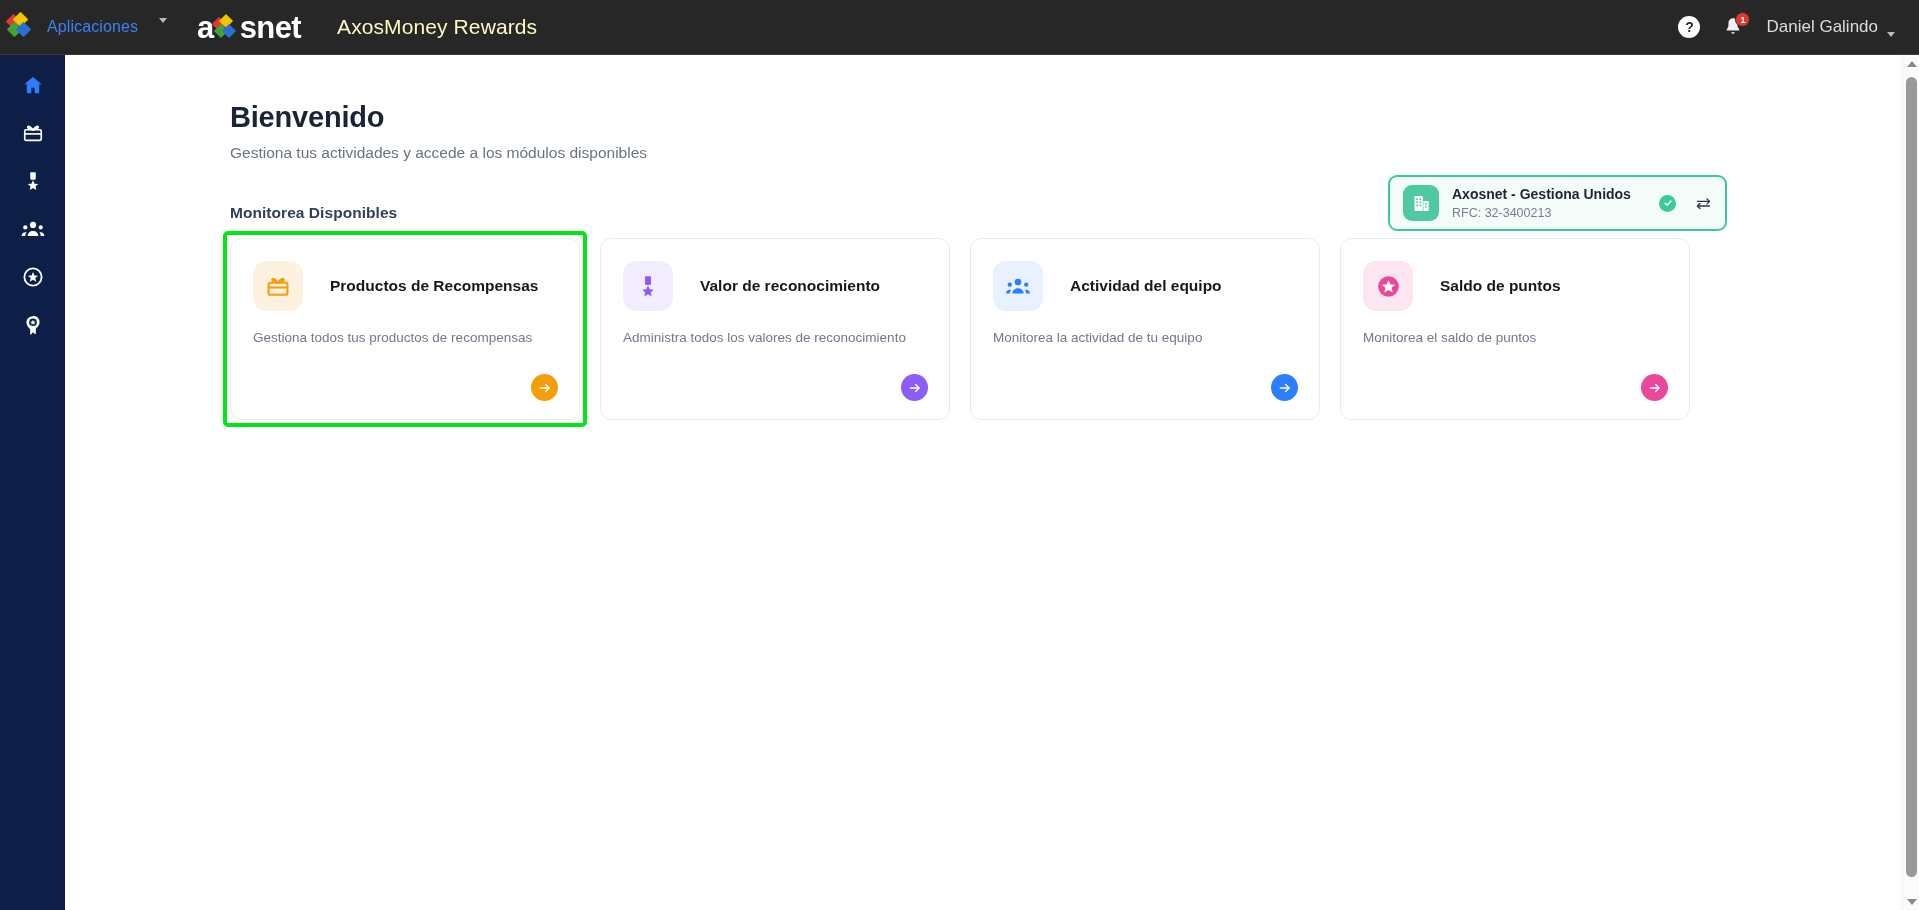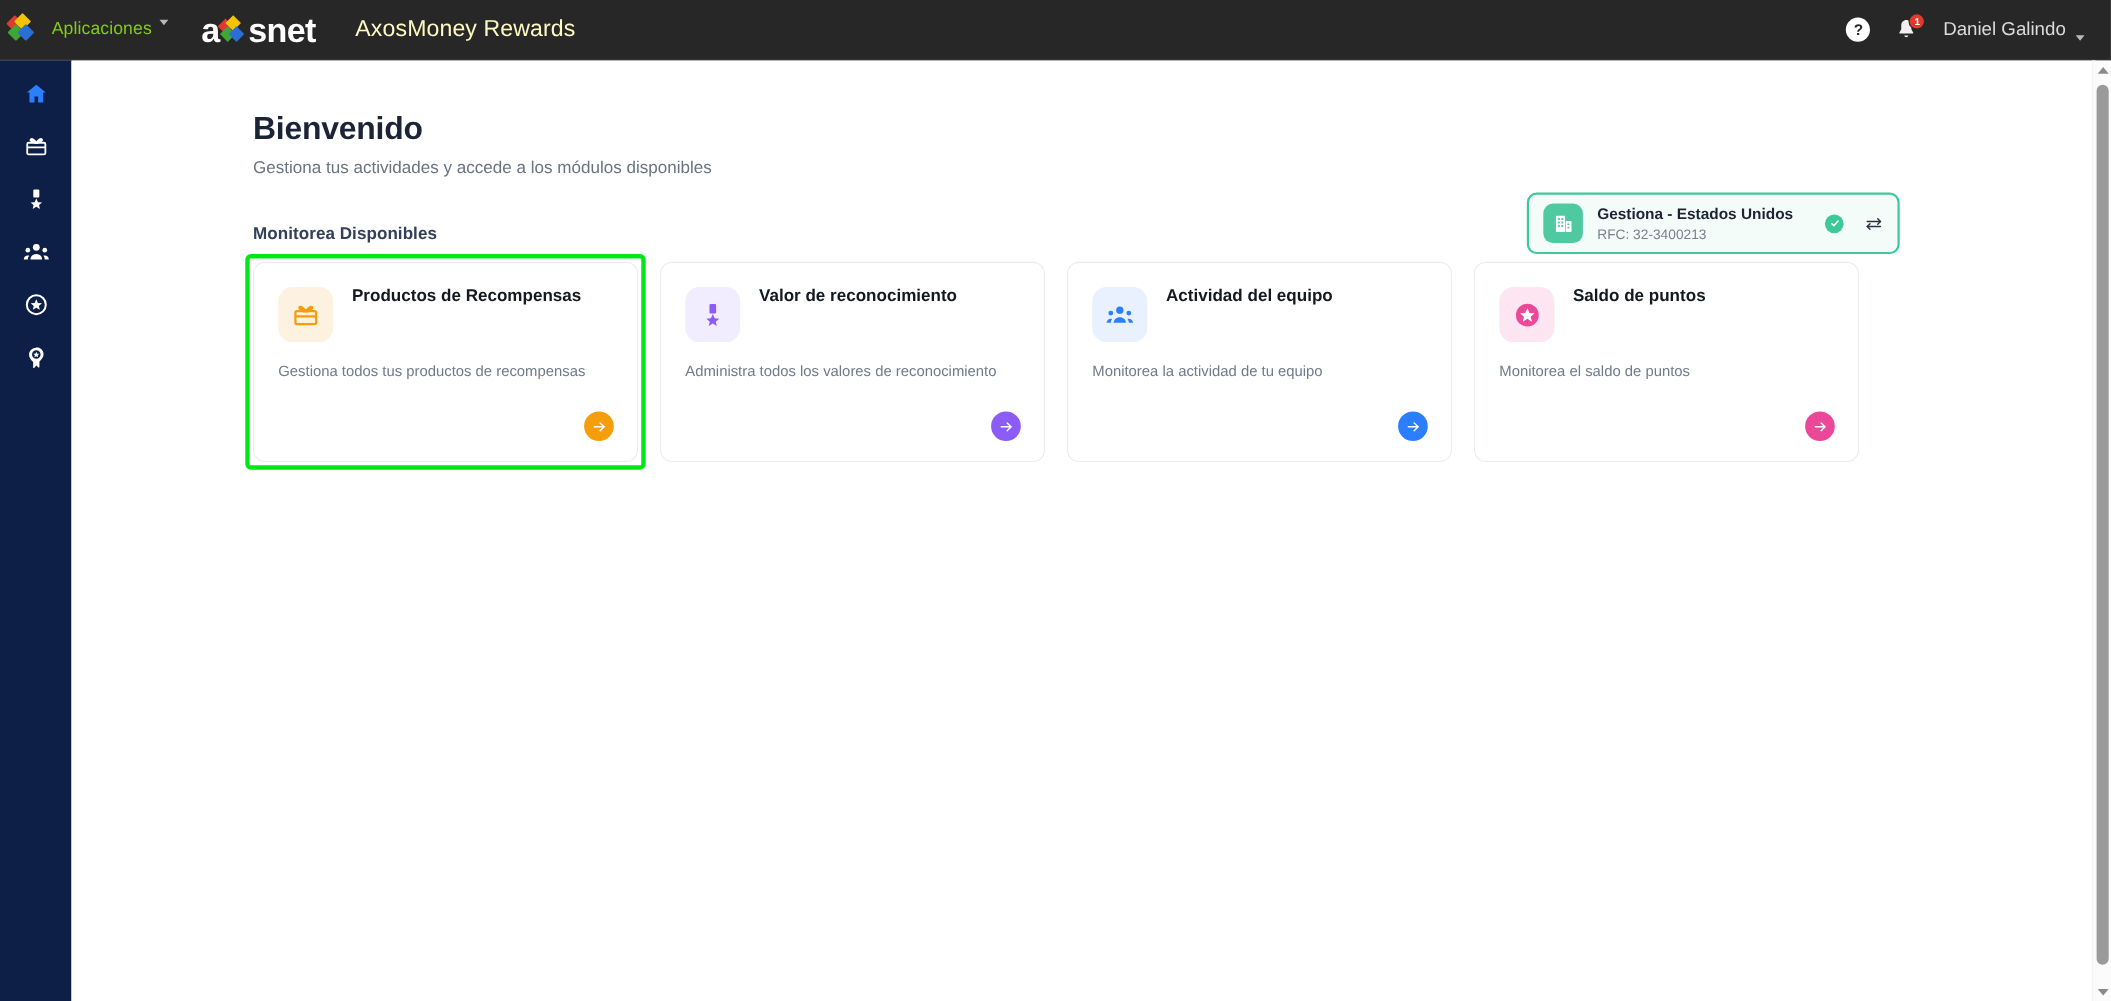--- a/index.html
+++ b/index.html
@@ -22,22 +22,22 @@
     width: 26px; height: 26px; margin-left: 7px; margin-right: 12px;
     position: relative; flex: none;
   }
   .dia { position: absolute; width: 11px; height: 11px; transform: rotate(45deg); border-radius: 1px; }
   .dia.r { background: #e03a2f; left: 1px;  top: 2px; }
   .dia.y { background: #f2c500; left: 8px;  top: 0px; }
   .dia.g { background: #3fa535; left: 2px;  top: 10px; }
   .dia.b { background: #2b6fd4; left: 11px; top: 10px; }
 
   .apps-menu {
-    color: #84cc16; font-size: 16px; letter-spacing: .1px;
-    display: flex; align-items: flex-start; gap: 7px;
+    color: #3b82f6; font-size: 16px; letter-spacing: .1px;
+    display: flex; align-items: flex-start; gap: 21px;
     cursor: pointer; padding: 4px 2px;
   }
   .caret-d {
     width: 0; height: 0; border-left: 4.5px solid transparent;
     border-right: 4.5px solid transparent; border-top: 5px solid #b9b9b9;
     display: inline-block;
   }
 
   .logo-wrap {
     margin-left: 28px; display: flex; align-items: center;
@@ -155,21 +155,21 @@
     left: -7px; top: -7px; right: -7px; bottom: -7px;
     border: 4px solid #00e617; border-radius: 5px;
     pointer-events: none; z-index: 3;
   }
   .action-card {
     width: 350px; height: 182px;
     border: 1px solid #e8ecf3; border-radius: 11px;
     background: #fff; position: relative;
     padding: 22px 22px 0 22px; cursor: pointer;
   }
-  .card-head { display: flex; align-items: flex-start; gap: 17px; }
+  .card-head { display: flex; align-items: center; gap: 27px; }
   .card-icon {
     width: 50px; height: 50px; border-radius: 13px; flex: none;
     display: flex; align-items: center; justify-content: center;
   }
   .card-title { font-size: 15.5px; font-weight: 700; color: #14181f; }
   .card-desc {
     margin-top: 19px; font-size: 13.5px; color: #717a88; font-weight: 400;
   }
   .card-arrow {
     position: absolute; right: 21px; bottom: 18px;
@@ -410,21 +410,21 @@
           <rect x="6" y="9.6" width="2" height="2"></rect>
             <rect x="9.6" y="9.6" width="2" height="2"></rect>
           <rect x="6" y="13.2" width="2" height="2"></rect>
             <rect x="9.6" y="13.2" width="2" height="2"></rect>
           <rect x="16" y="11.6" width="1.8" height="1.8"></rect>
             <rect x="16" y="15" width="1.8" height="1.8"></rect>
         </g>
       </svg>
     </div>
     <div class="company-text">
-      <div class="company-name">Gestiona - Estados Unidos</div>
+      <div class="company-name">Axosnet - Gestiona Unidos</div>
       <div class="company-rfc">RFC: 32-3400213</div>
     </div>
     <div class="check-badge">
       <svg width="10" height="10" viewBox="0 0 24 24" fill="none" stroke="#ffffff" stroke-width="3.4" stroke-linecap="round" stroke-linejoin="round">
         <polyline points="5,12.5 10,17.5 19,7"></polyline>
       </svg>
     </div>
     <div class="swap-btn">
       <svg width="17" height="17" viewBox="0 0 24 24" fill="none" stroke="#2b3445" stroke-width="1.9" stroke-linecap="round" stroke-linejoin="round">
         <line x1="3.5" y1="9" x2="20.5" y2="9"></line>

